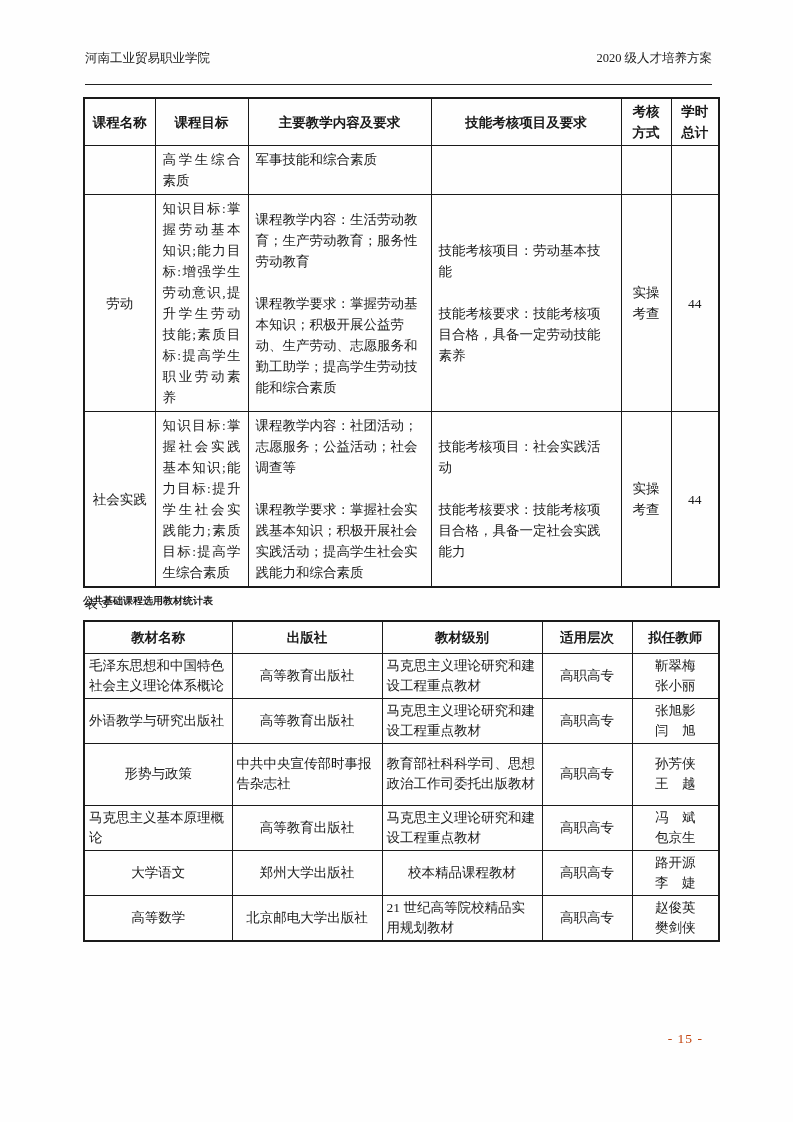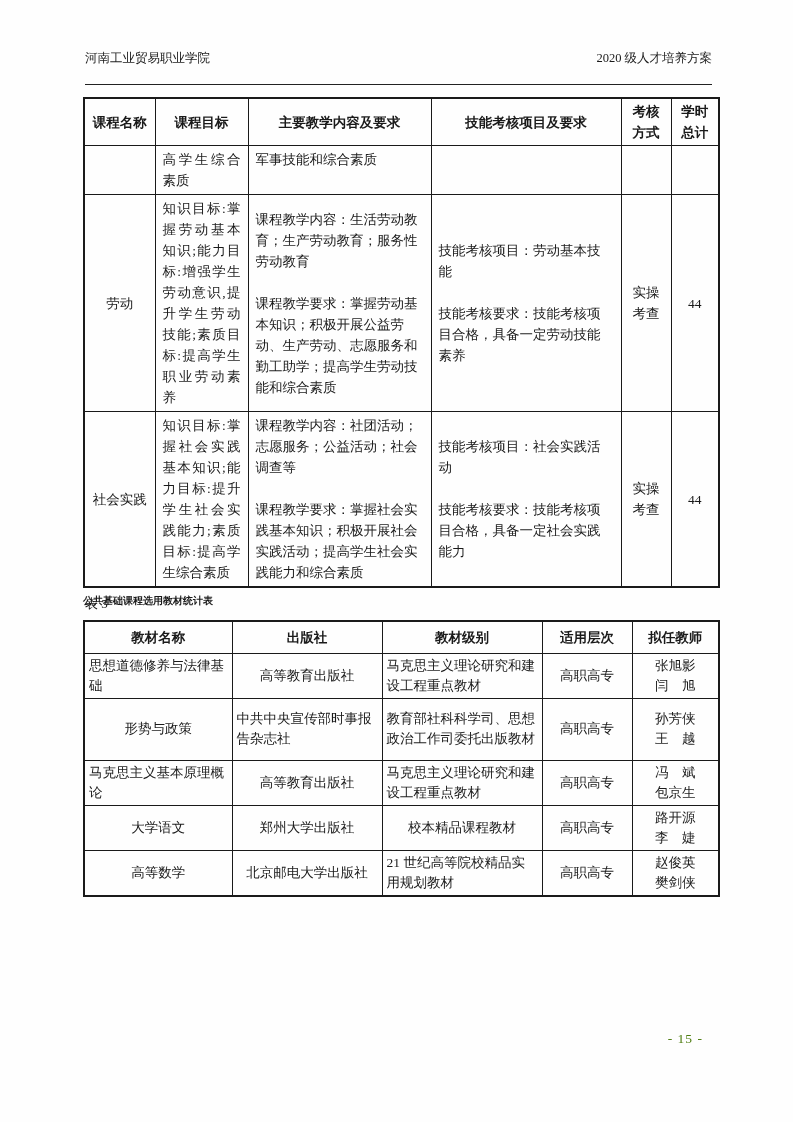--- a/index.html
+++ b/index.html
@@ -43,21 +43,21 @@
   #textbook-table { top:620px; }
   #textbook-table td { padding:2px 4px; line-height:20px; text-align:center; }
   #textbook-table td.left { text-align:left; }
   #textbook-table .t2h  { height:32px;margin-top:16px; }
   #textbook-table .t2r  { height:44px; }
   #textbook-table .t2r3 { height:62px; }
   #textbook-table .t2r7 { height:40px;padding-left:6px; }
 
   .page-footer {
     position:absolute; top:1031px; right:90px;
-    font-size:13.5px; color:#4d7c0f; letter-spacing:1px;
+    font-size:13.5px; color:#c2410c; letter-spacing:1px;
   }
 </style>
 </head>
 <body>
 
 <div class="page">
 
   <div class="page-header">
     <span class="hl">河南工业贸易职业学院</span>
     <span class="hr">2020 级人才培养方案</span>
@@ -135,21 +135,29 @@
     </colgroup>
     <tbody>
         <tr class="t2h">
       <th>教材名称</th>
       <th>出版社</th>
       <th>教材级别</th>
       <th>适用层次</th>
       <th>拟任教师</th>
     </tr>
     <tr class="t2r">
-      <td class="left">思想道德修养与法律基础</td>
+      <td class="left">毛泽东思想和中国特色社会主义理论体系概论</td>
+      <td>高等教育出版社</td>
+      <td class="left">马克思主义理论研究和建设工程重点教材</td>
+      <td>高职高专</td>
+      <td>靳翠梅
+张小丽</td>
+    </tr>
+    <tr class="t2r">
+      <td class="left">外语教学与研究出版社</td>
       <td>高等教育出版社</td>
       <td class="left">马克思主义理论研究和建设工程重点教材</td>
       <td>高职高专</td>
       <td>张旭影
 闫　旭</td>
     </tr>
     <tr class="t2r3">
       <td>形势与政策</td>
       <td class="left">中共中央宣传部时事报告杂志社</td>
       <td class="left">教育部社科科学司、思想政治工作司委托出版教材</td>

